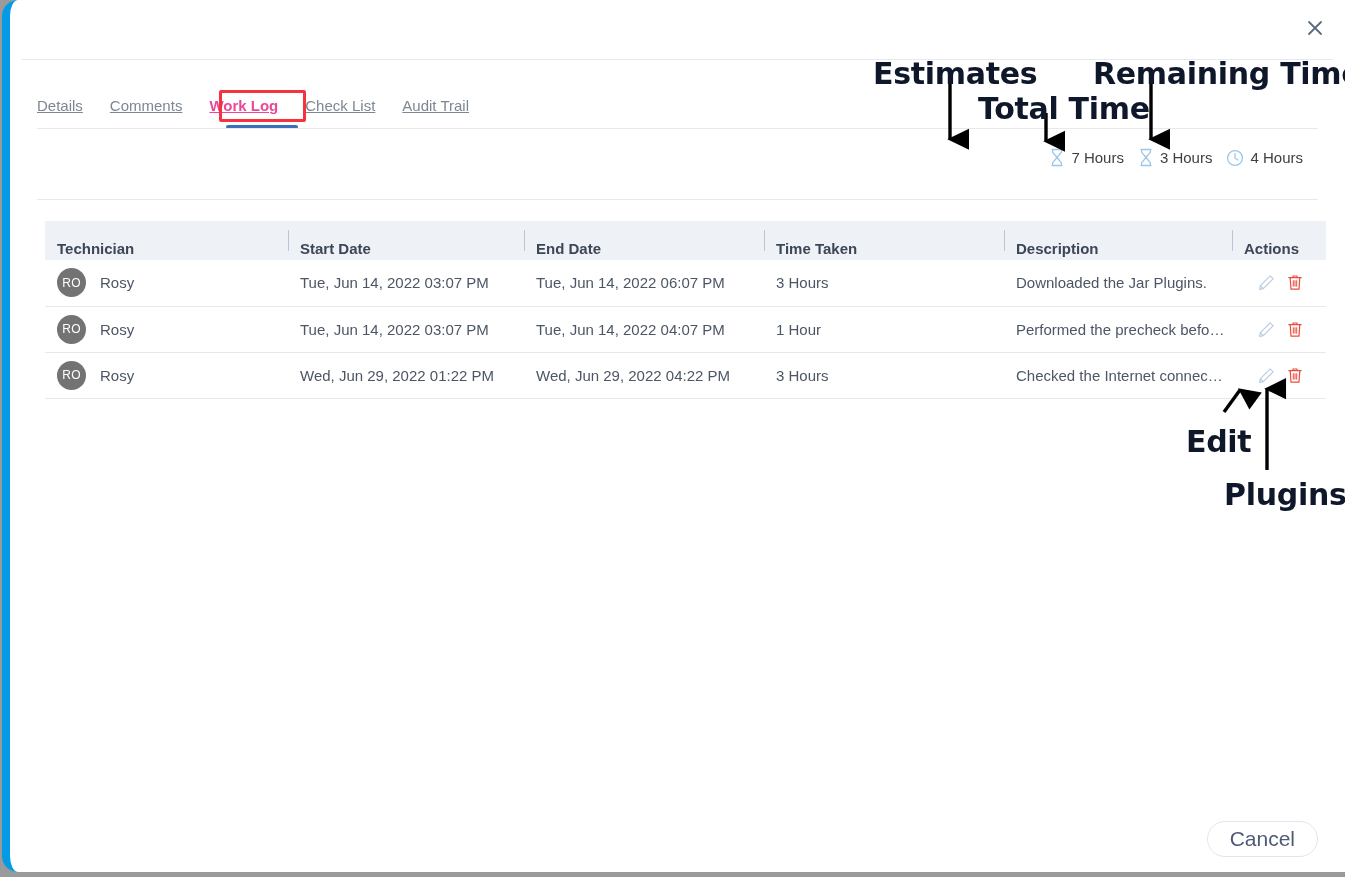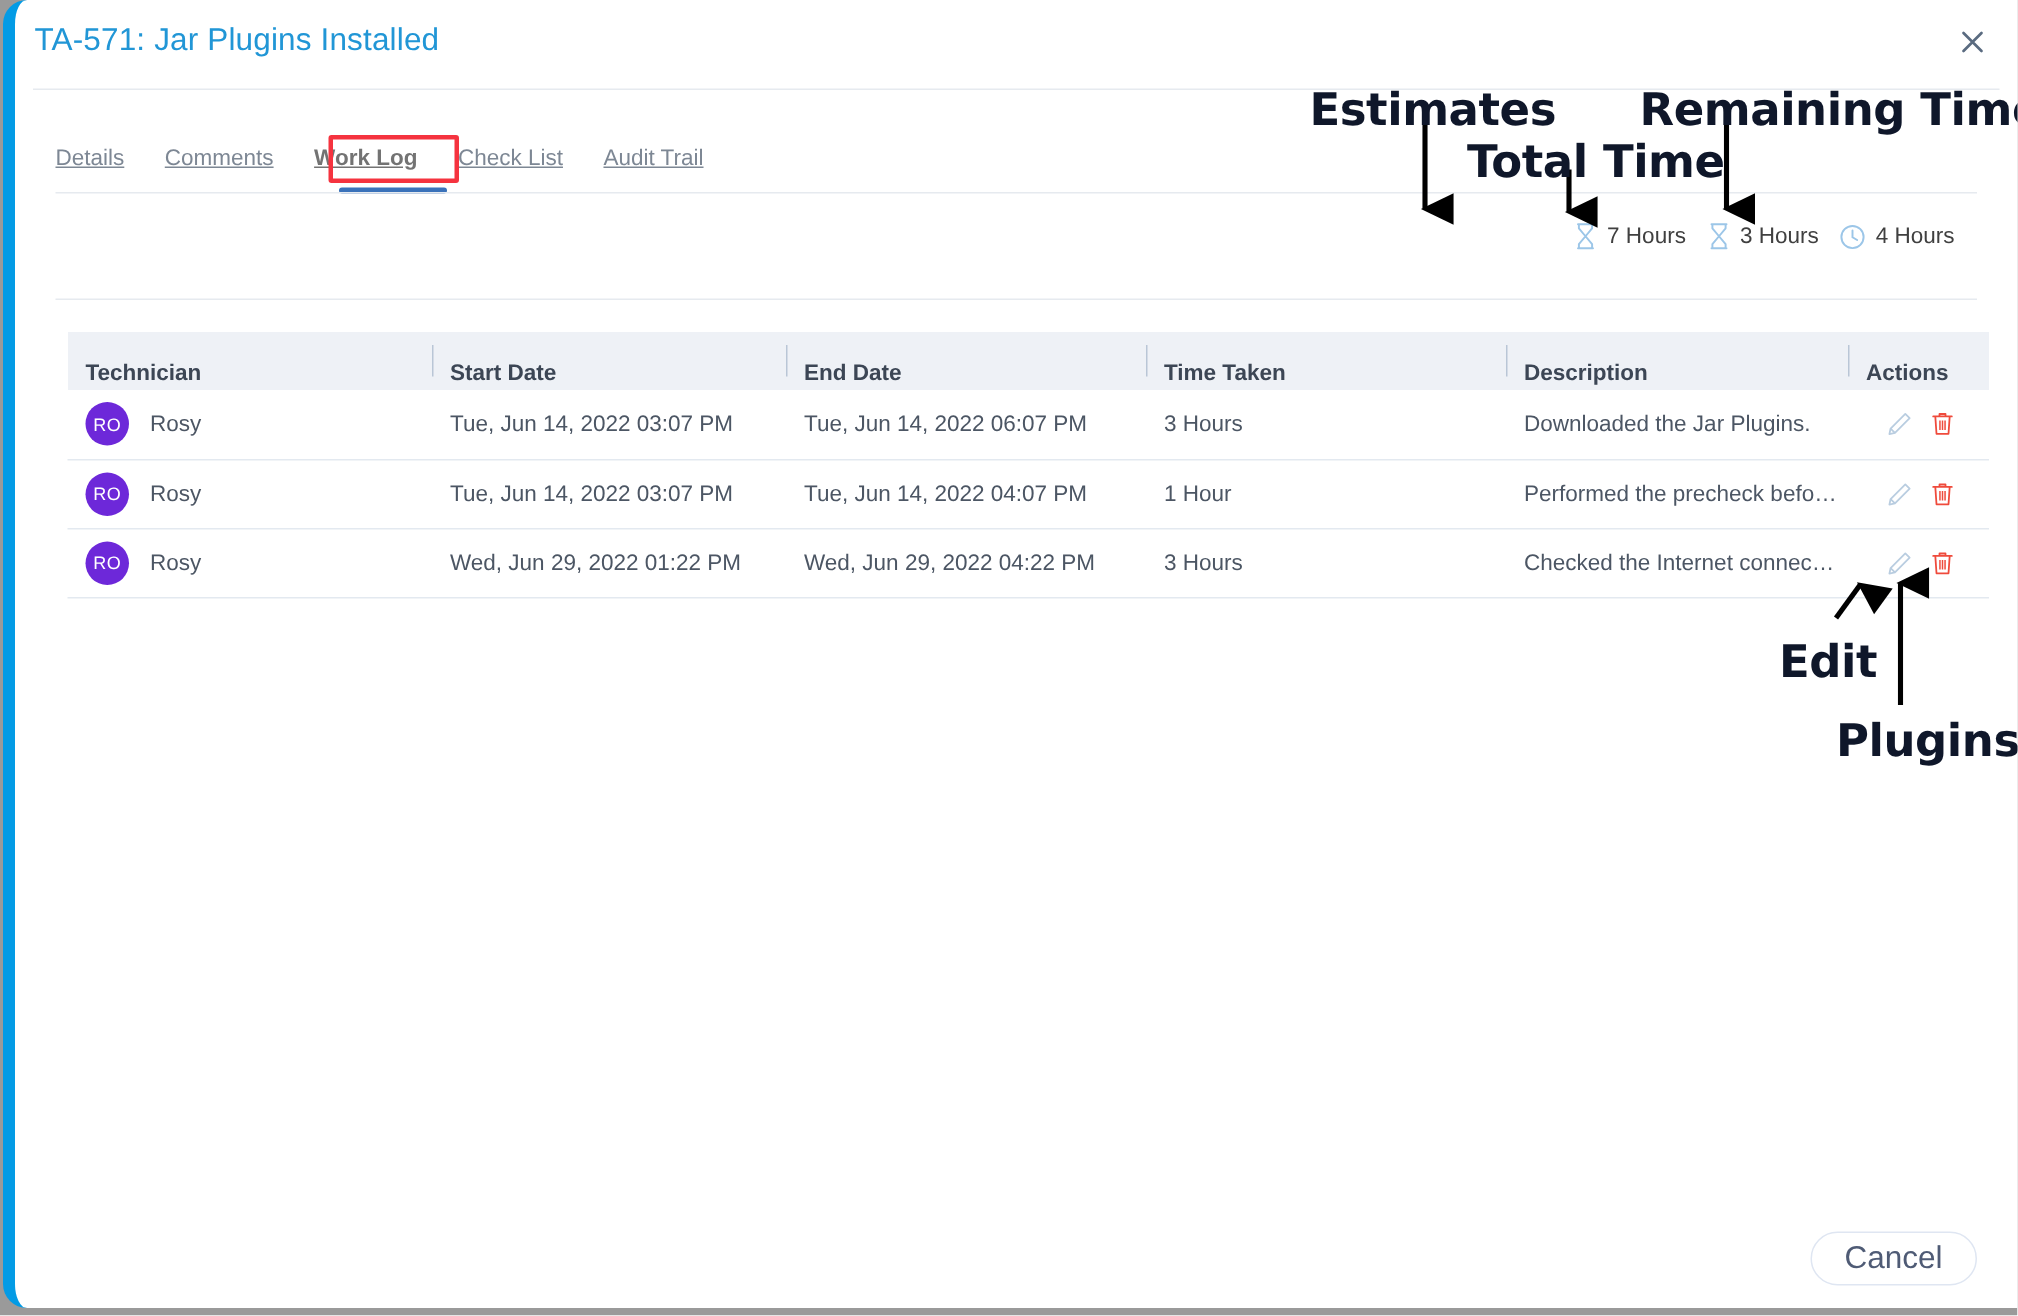--- a/index.html
+++ b/index.html
@@ -61,21 +61,21 @@
   .tab {
     font-size: 15px;
     color: #7d8794;
     padding: 0 0 0 0;
     margin-right: 27px;
     cursor: pointer;
     white-space: nowrap;
     line-height: 28px;
     text-decoration: underline;
   }
-  .tab.active { color: #737373; font-weight: 700; position: relative; }
+  .tab.active { color: #ec4899; font-weight: 700; position: relative; }
   .tab-highlight {
     position: absolute;
     left: 209px; top: 90px;
     width: 87px; height: 32px;
     border: 3px solid #f5333f;
     border-radius: 2px;
     pointer-events: none;
   }
   .tab-underline {
     position: absolute;
@@ -160,21 +160,21 @@
   .col-start  { width: 236px; }
   .col-end    { width: 240px; }
   .col-time   { width: 240px; }
   .col-desc   { width: 228px; }
   .col-act    { width: 94px; }
 
   .tech-cell { display: flex; align-items: center; }
   .avatar {
     width: 29px; height: 29px;
     border-radius: 50%;
-    background: #6d28d9;
+    background: #737373;
     color: #ffffff;
     font-size: 12px;
     display: flex; align-items: center; justify-content: center;
     margin-right: 14px;
     flex: 0 0 auto;
     letter-spacing: .3px;
   }
   .actions-cell { display: flex; align-items: center; gap: 12px; padding-left: 14px; }
   .icon-btn { cursor: pointer; display: flex; align-items: center; }
 
@@ -208,21 +208,20 @@
   .anno-svg { position: absolute; left: 0; top: 0; width: 1345px; height: 877px; pointer-events: none; }
 </style>
 </head>
 <body>
 
 <div id="root">
 
   <div class="dialog">
 
     <div class="title-bar">
-      <div class="dlg-title">TA-571: Jar Plugins Installed</div>
       <div class="close-btn">
         <svg width="20" height="20" viewBox="0 0 20 20" aria-hidden="true">
           <path d="M4 4 L16 16 M16 4 L4 16" stroke="#5a6b80" stroke-width="1.8" stroke-linecap="round" fill="none"></path>
         </svg>
       </div>
     </div>
     <div class="title-divider"></div>
 
     <div class="tabs">
       <div class="tab">Details</div>

